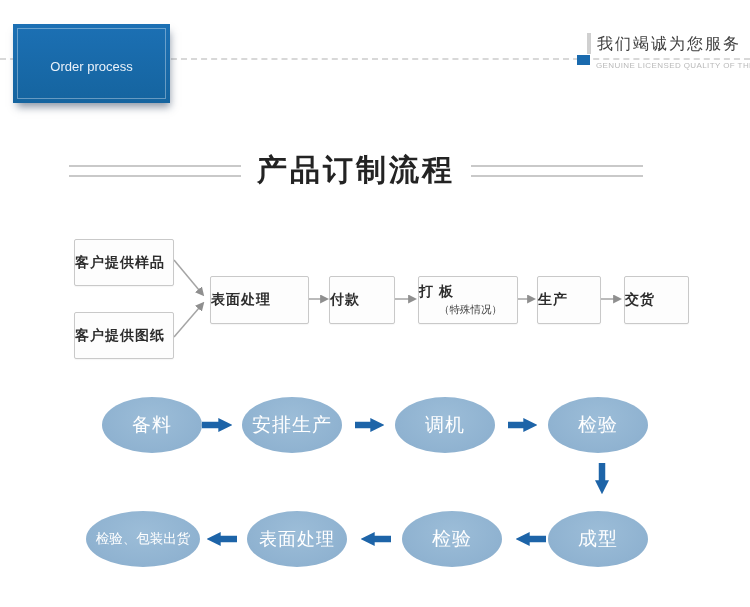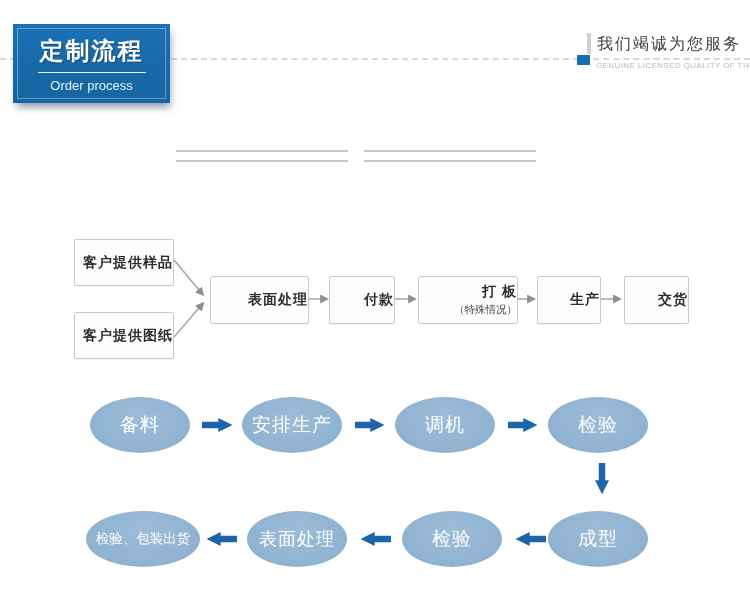--- a/index.html
+++ b/index.html
@@ -41,69 +41,69 @@
   .dline{width:172px;height:8px;border-top:2px solid #c9c9c9;border-bottom:2px solid #c9c9c9;}
   .sec-title{font-size:30px;font-weight:bold;color:#232323;letter-spacing:3px;white-space:nowrap;}
   .sec-sub{margin-top:3px;}
   .sec-sub span{
     display:inline-block;font-size:24px;font-weight:bold;color:#232323;
     transform:scale(.88,1.08);letter-spacing:0;white-space:nowrap;
   }
   
   .fbox{
     position:absolute;background:#fdfdfd;border:1px solid #c9c9c9;border-radius:2px;
-    display:flex;flex-direction:column;align-items:flex-end;justify-content:center;
+    display:flex;flex-direction:column;align-items:flex-start;justify-content:center;
     font-size:14px;font-weight:bold;color:#2d2d2d;z-index:2;letter-spacing:1px;
     box-shadow:0 1px 1px rgba(0,0,0,.04);
   }
   .fbox .note{font-size:10.5px;font-weight:normal;color:#3a3a3a;letter-spacing:0;margin-top:2px;margin-left:20px;}
   .b-sample{left:74px;top:239px;width:98px;height:45px;}
   .b-drawing{left:74px;top:312px;width:98px;height:45px;}
   .b-comm{left:210px;top:276px;width:97px;height:46px;}
   .b-pay{left:329px;top:276px;width:64px;height:46px;}
   .b-make{left:418px;top:276px;width:98px;height:46px;}
   .b-prod{left:537px;top:276px;width:62px;height:46px;}
   .b-deliver{left:624px;top:276px;width:63px;height:46px;}
   
   .ellipse{
     position:absolute;width:100px;height:56px;border-radius:50%;
     background:radial-gradient(ellipse at 50% 38%,#9cbdd8 0%,#90b3d1 65%,#89accb 100%);
     display:flex;align-items:center;justify-content:center;
     color:#ffffff;font-size:19px;letter-spacing:1px;z-index:2;white-space:nowrap;
   }
-  .e1{left:90px;top:397px;}
+  .e1{left:102px;top:397px;}
   .e2{left:242px;top:397px;text-align:right;}
   .e3{left:395px;top:397px;}
   .e4{left:548px;top:397px;}
   .e5{left:86px;top:511px;width:114px;font-size:13.5px;letter-spacing:0;}
   .e6{left:247px;top:511px;font-size:18px;}
   .e7{left:402px;top:511px;}
   .e8{left:548px;top:511px;}
   
   .arrows{position:absolute;left:0;top:0;width:750px;height:607px;z-index:1;pointer-events:none;}
 </style>
 </head>
 <body>
 
 <div class="dashed-line"></div>
 
 <div class="banner">
   <div class="banner-inner"></div>
-  <div class="banner-title">定制流程</div>
   <div class="banner-sub">Order process</div>
 </div>
 
 <div class="svc-bar"></div>
 <div class="svc-slogan">我们竭诚为您服务</div>
 <div class="svc-square"></div>
 <div class="svc-caption">GENUINE LICENSED QUALITY OF THE LETTER</div>
 
 <div class="sec">
   <div class="sec-row">
     <div class="dline"></div>
+    <div class="sec-title">产品订制流程</div>
     <div class="dline"></div>
   </div>
 </div>
 
 <div class="fbox b-sample">
     <span>客户提供样品</span>
   </div>
 <div class="fbox b-drawing">
     <span>客户提供图纸</span>
   </div>

